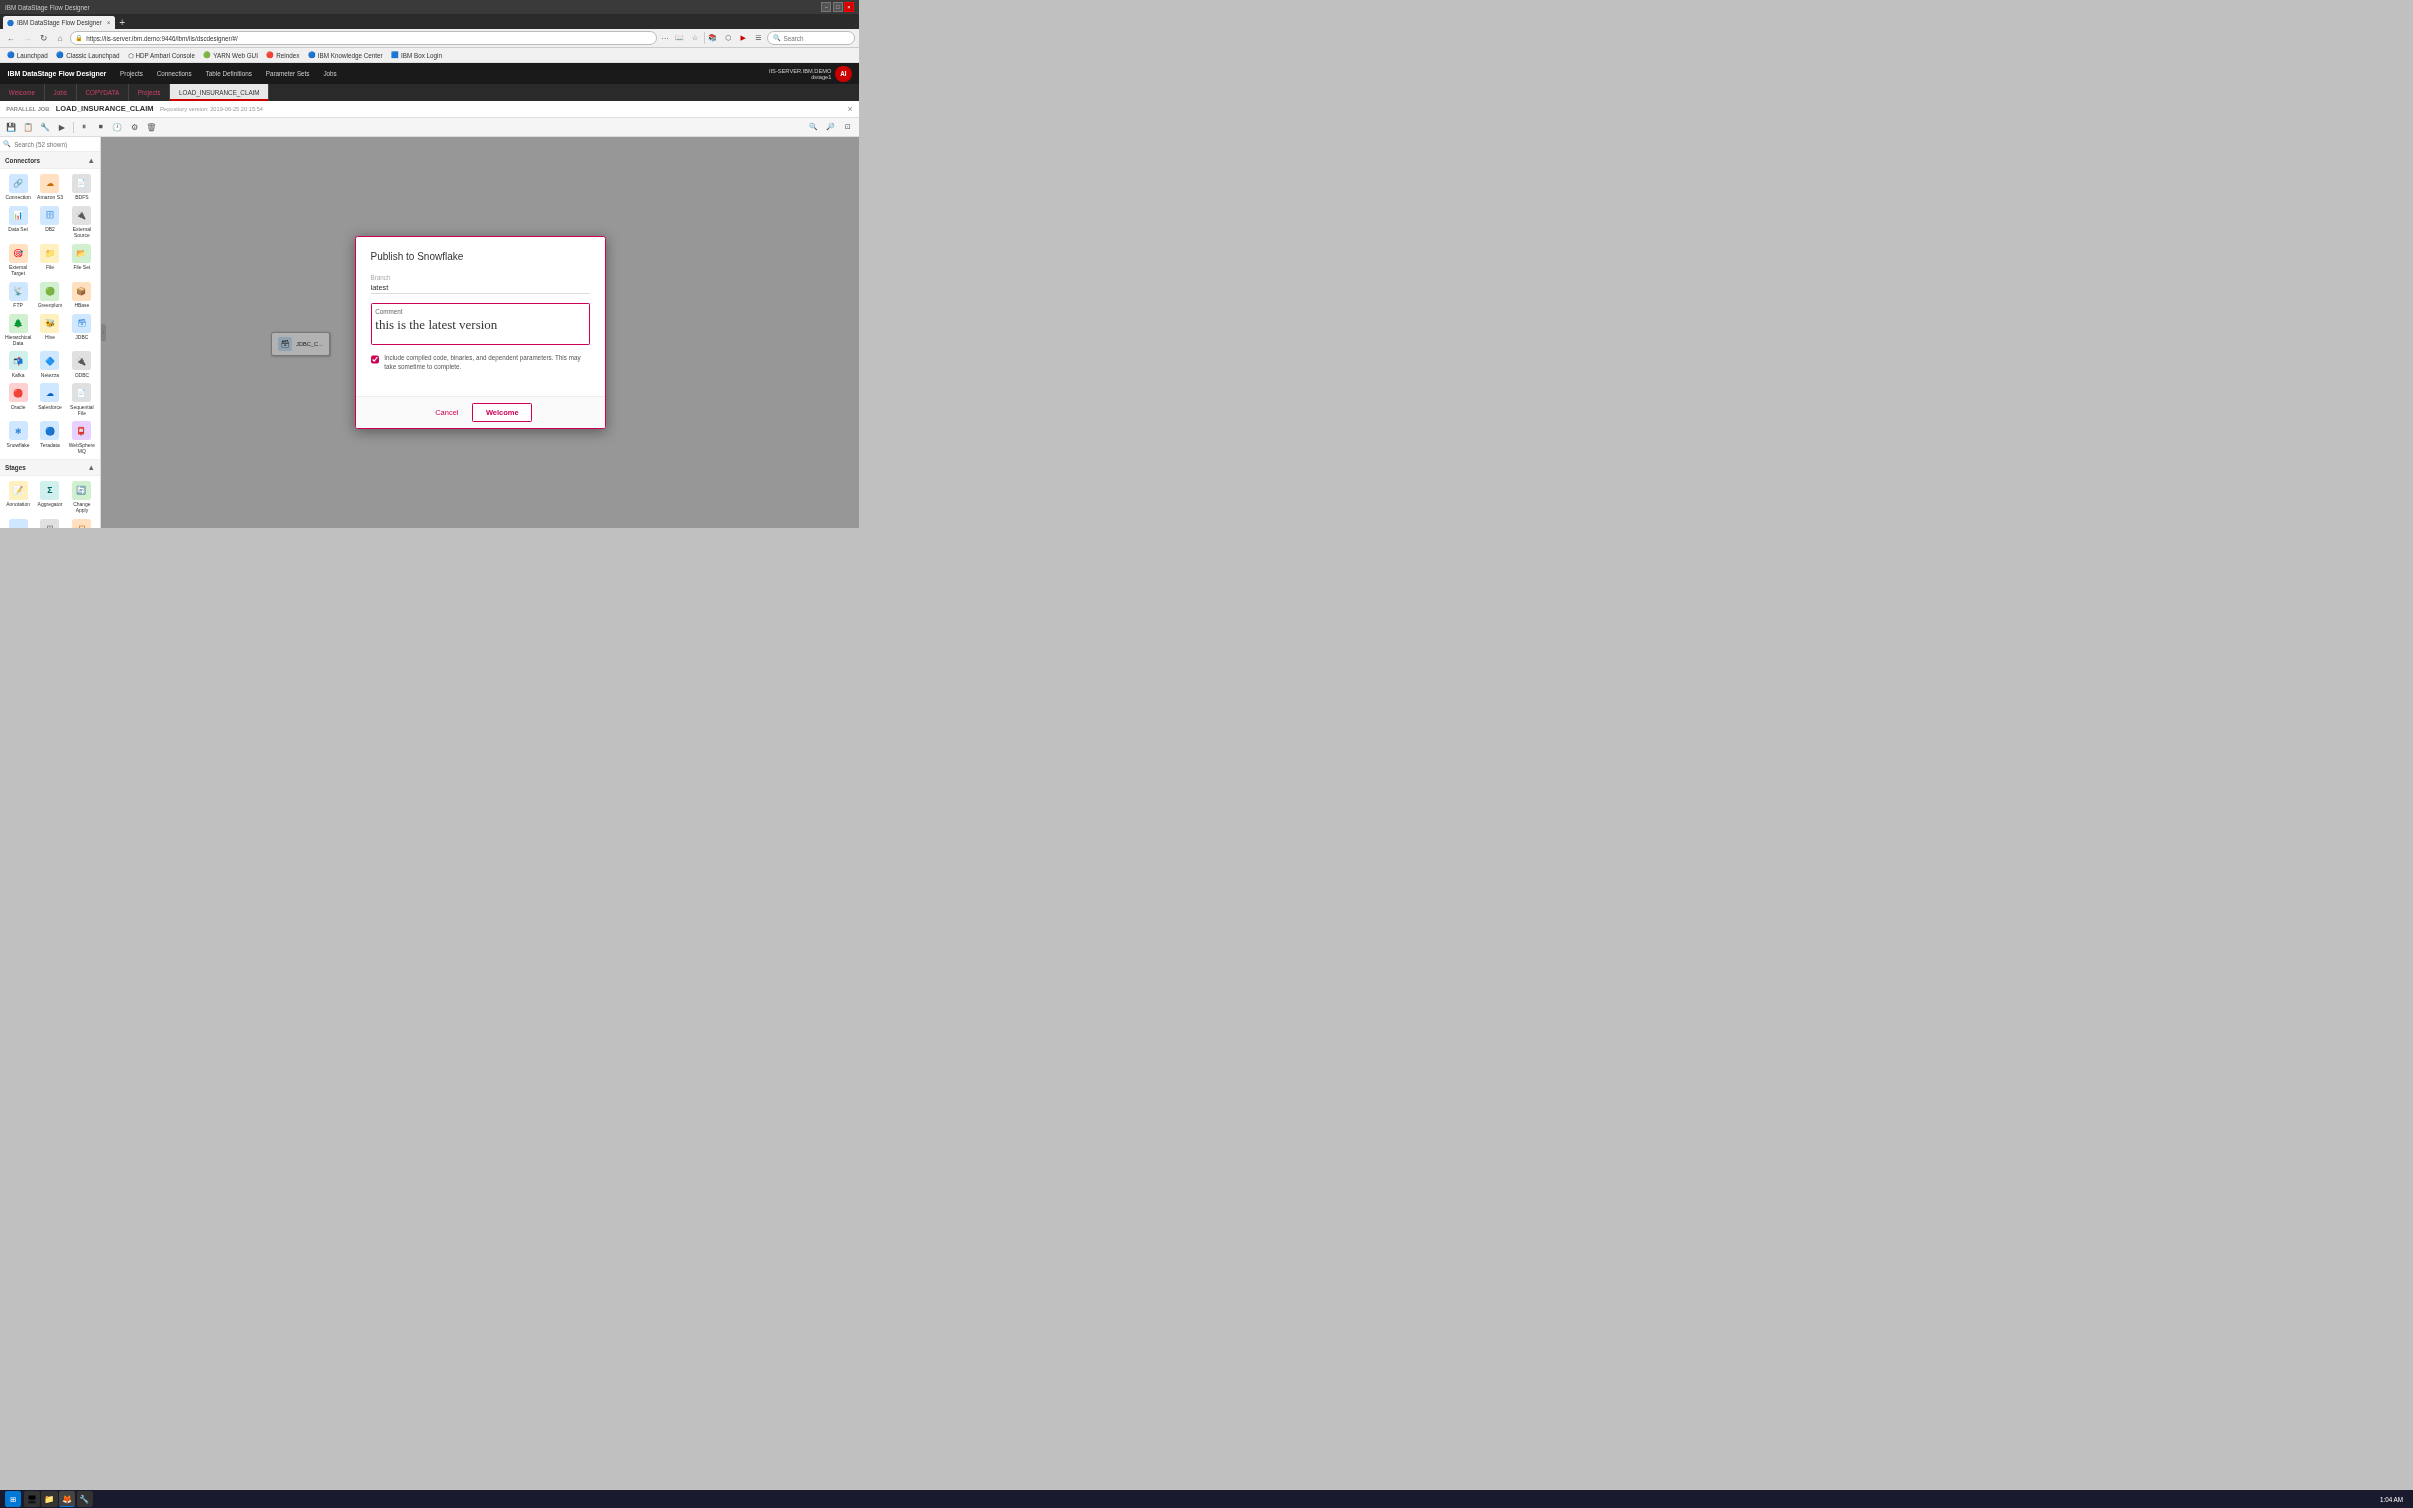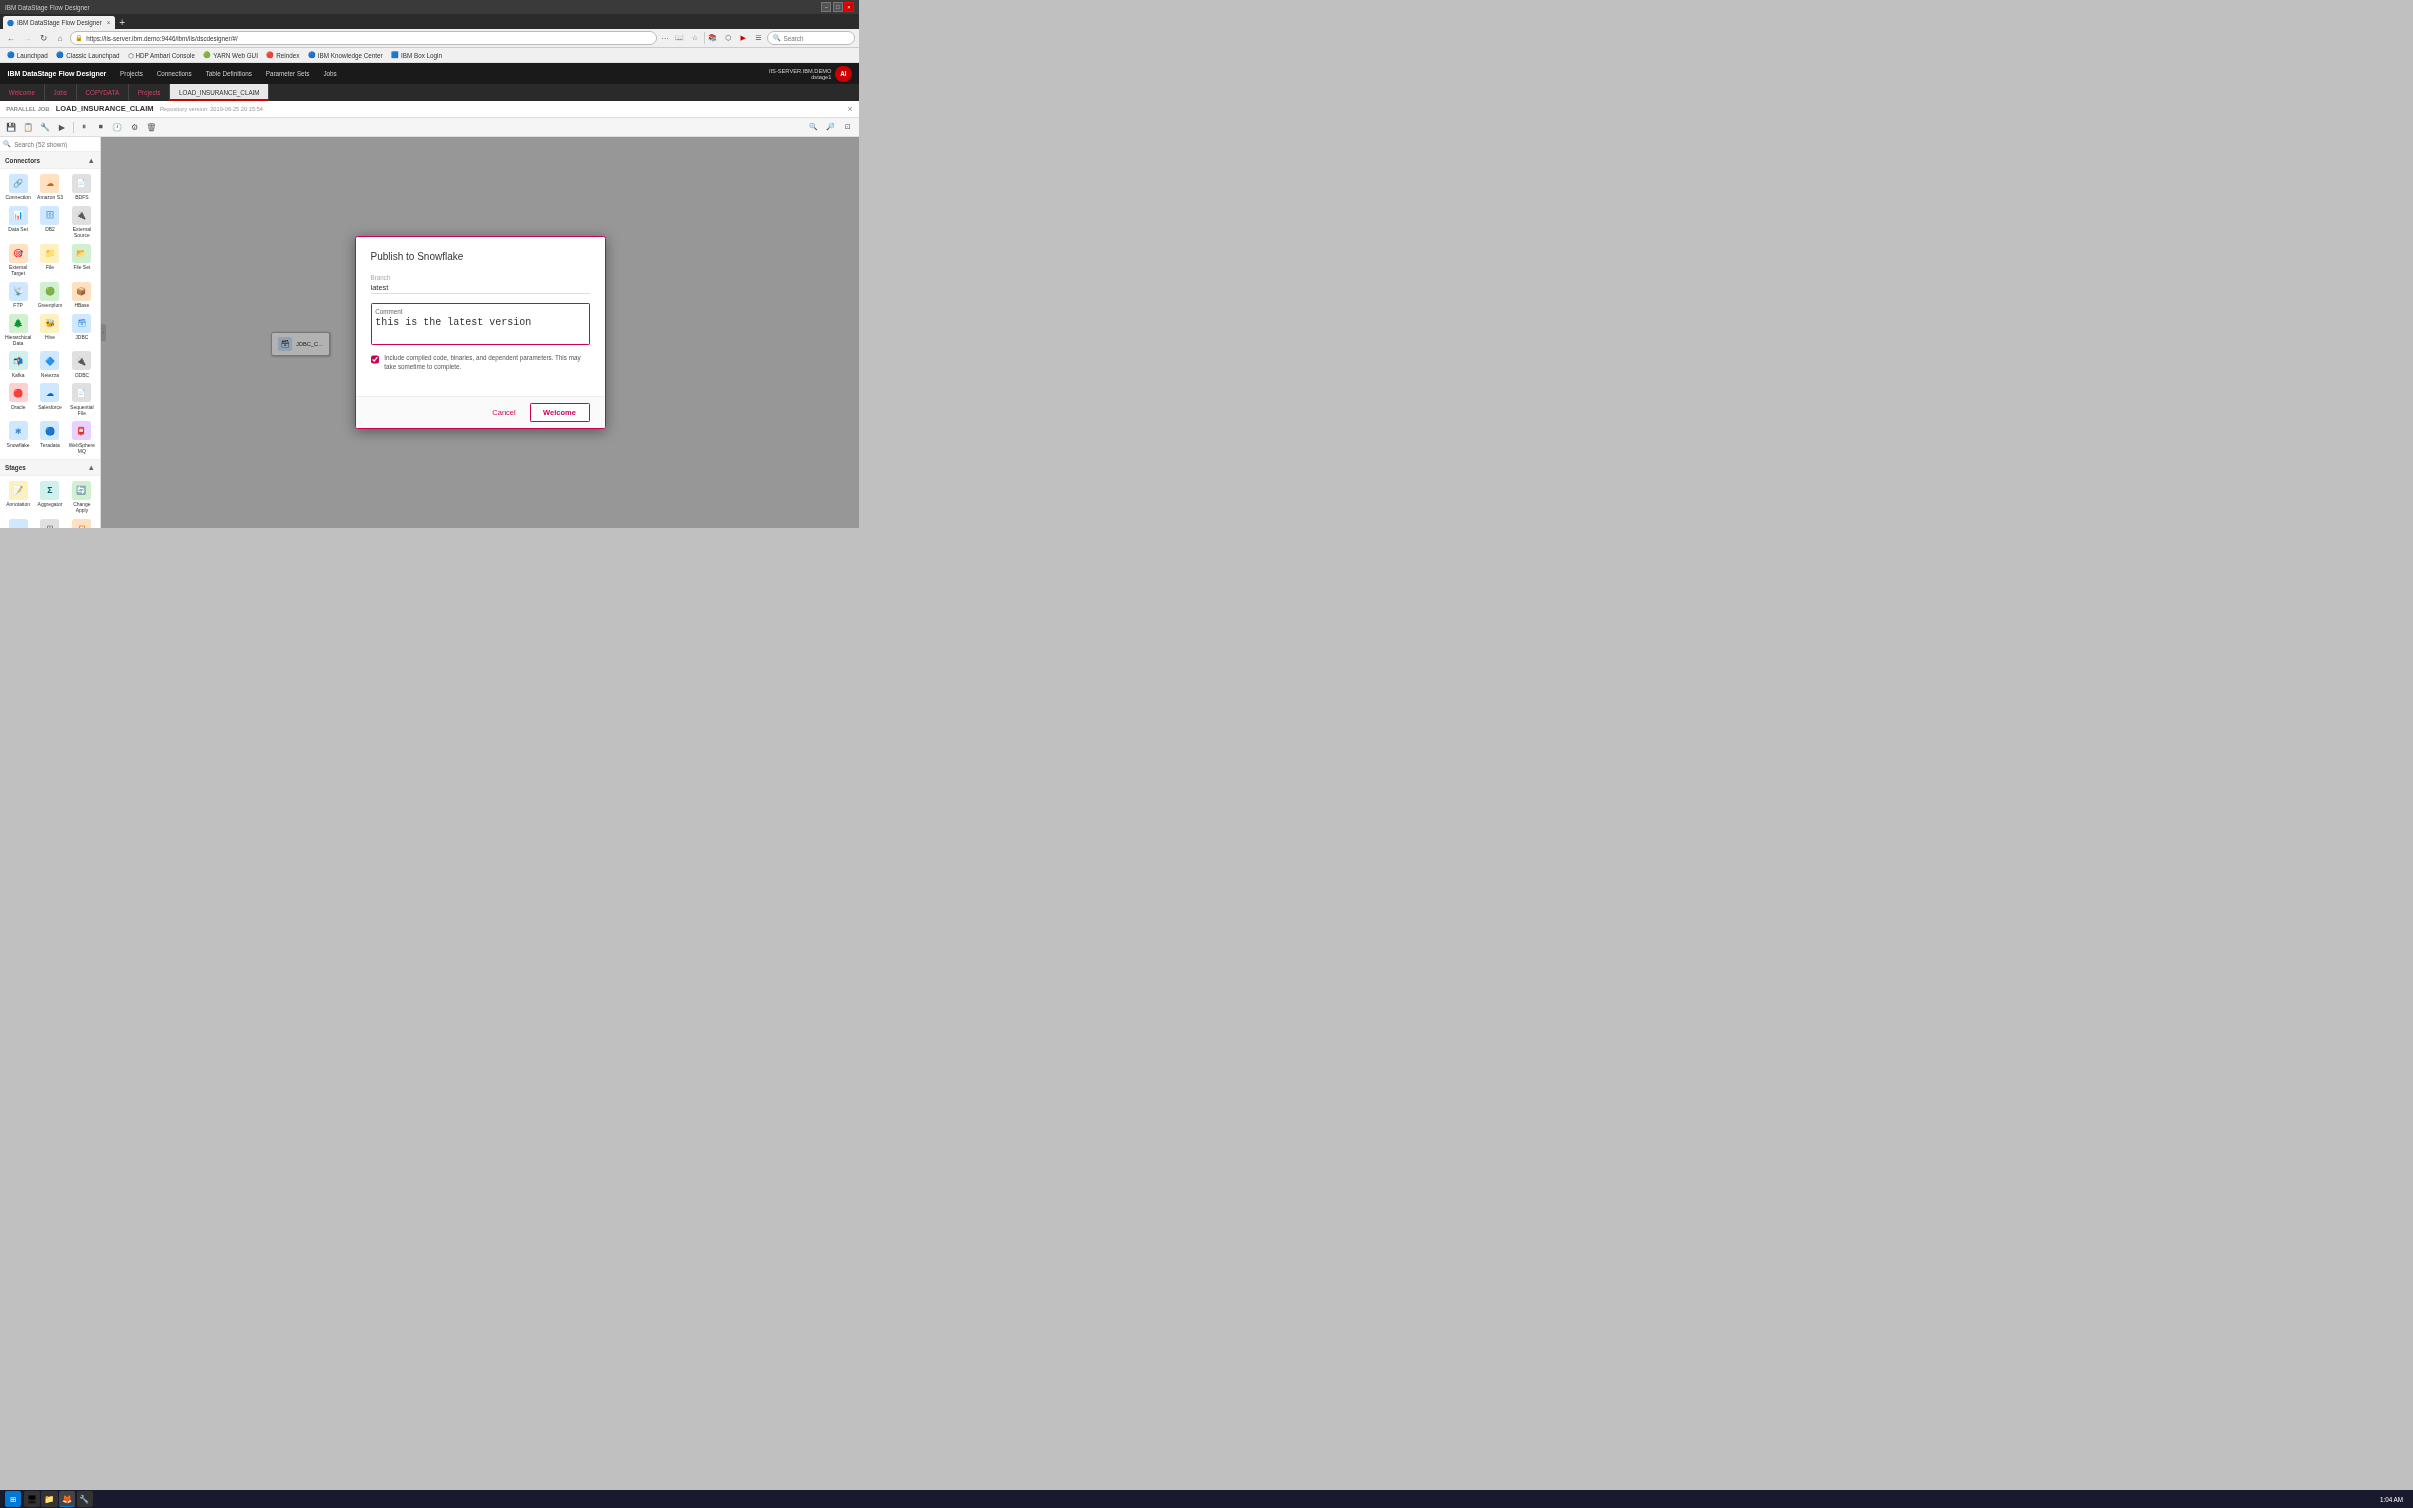--- a/index.html
+++ b/index.html
@@ -329,30 +329,30 @@
           <div style="padding:14px 15px 6.3px 15px;">
             <div style="font-size:10px;color:#333;font-weight:normal;margin-bottom:11.3px;">Publish to Snowflake</div>
 
             <div style="margin-bottom:8.8px;">
               <div style="font-size:6.3px;color:#aaa;margin-bottom:1.9px;">Branch</div>
               <div style="font-size:7.5px;color:#333;padding-bottom:1.9px;border-bottom:0.6px solid #ddd;">latest</div>
             </div>
 
             <div style="margin-bottom:8.8px;border:1.3px solid #cc0055;border-radius:1.3px;padding:3.8px;">
               <div style="font-size:6.3px;color:#666;margin-bottom:1.9px;">Comment</div>
-              <textarea style="width: 100%; border: none; outline: none; font-size: 10px; color: rgb(51, 51, 51); resize: none; height: 22.6px; font-family: Liberation Mono, monospace;">this is the latest version</textarea>
+              <textarea style="width: 100%; border: none; outline: none; font-size: 13px; color: rgb(51, 51, 51); resize: none; height: 22.6px; font-family: Liberation Serif, serif;">this is the latest version</textarea>
             </div>
 
             <div style="display:flex;align-items:flex-start;gap:5px;margin-bottom:10px;">
               <input type="checkbox" checked="" style="width: 8.8px; height: 8.8px; accent-color: rgb(204, 0, 85); margin-top: 0.6px; flex-shrink: 0;">
               <span style="font-size:6.3px;color:#555;line-height:1.4;">Include compiled code, binaries, and dependent parameters. This may take sometime to complete.</span>
             </div>
           </div>
 
-          <div style="display:flex;justify-content:flex-end;gap:6.3px;padding:6.3px 15px;border-top:0.6px solid #eee;background:#fafafa;margin-top:8px;">
+          <div style="display:flex;justify-content:center;gap:6.3px;padding:6.3px 15px;border-top:0.6px solid #eee;background:#fafafa;margin-top:8px;">
             <button style="background:none;border:none;color:#cc0055;font-size:7.5px;cursor:pointer;padding:3.8px 7.5px;">Cancel</button>
             <button style="background:#fff;border:1.3px solid #cc0055;color:#cc0055;font-size:7.5px;cursor:pointer;padding:3.8px 12.6px;border-radius:1.3px;font-weight:bold;">Welcome</button>
           </div>
 
         </div>
       </div>
     </div>
 
   </div>
 </div>

